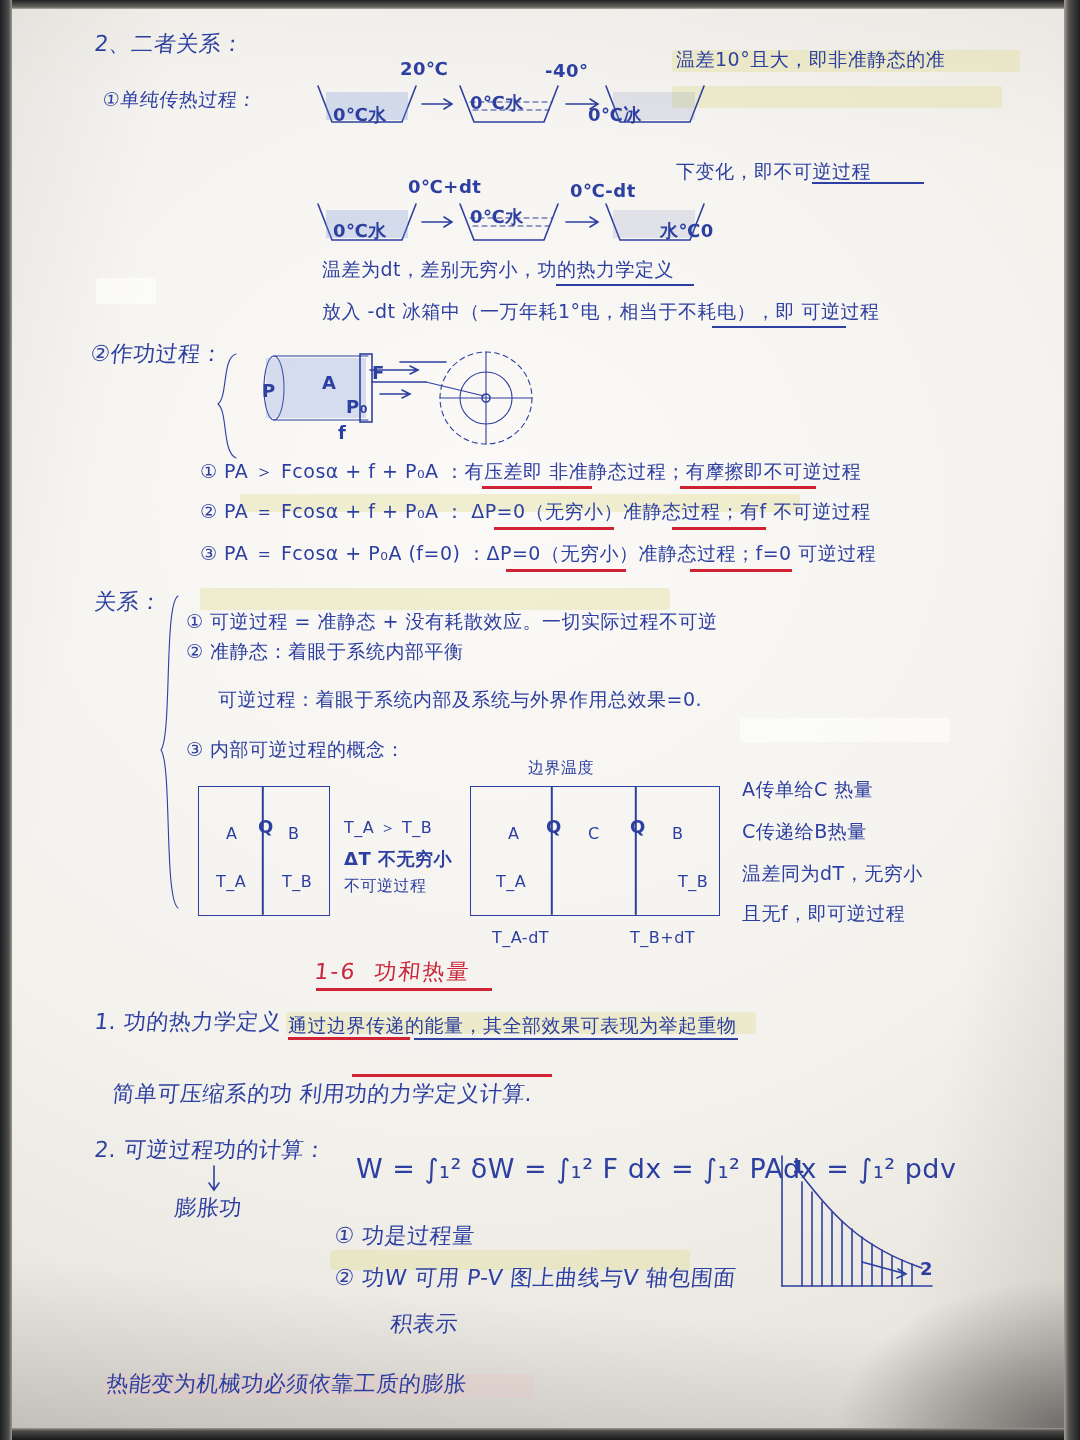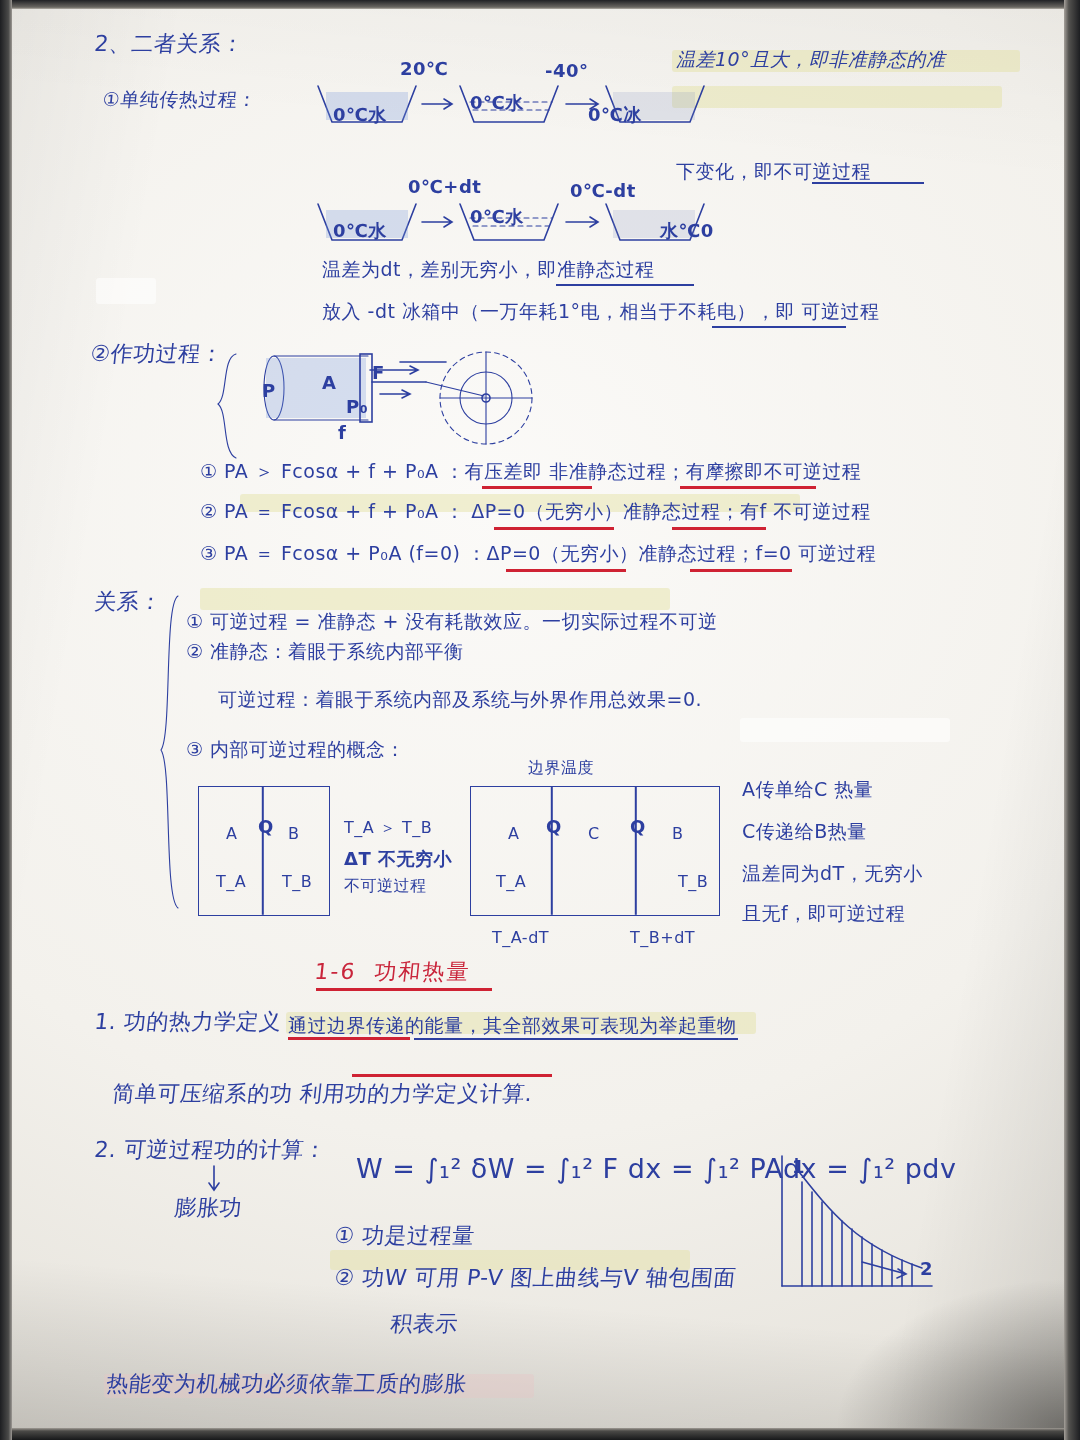--- a/index.html
+++ b/index.html
@@ -141,21 +141,21 @@
     <rect class="fillgray" x="303" y="14" width="82" height="28"></rect>
     <path d="M112,26 L142,26 M134,21 L142,26 L134,31"></path>
     <path d="M256,26 L288,26 M280,21 L288,26 L280,31"></path>
   </svg>
   <div class="hw tiny" style="left:333px; top:104px;">0℃水</div>
   <div class="hw tiny" style="left:470px; top:92px;">0℃水</div>
   <div class="hw tiny" style="left:588px; top:104px;">0℃冰</div>
   <div class="hw tiny" style="left:400px; top:58px;">20℃</div>
   <div class="hw tiny" style="left:545px; top:60px;">-40°</div>
 
-  <div class="hw" style="left:676px; top:48px;font-style:italic;">温差10°且大，即非准静态的准</div>
+  <div class="hw" style="left:676px; top:48px;">温差10°且大，即非准静态的准</div>
   <div class="hw" style="left:676px; top:160px;">下变化，即不可逆过程</div>
   <div class="ul" style="left:812px; top:182px; width:112px;"></div>
 
   <div class="hw tiny" style="left:408px; top:176px;">0℃+dt</div>
   <div class="hw tiny" style="left:570px; top:180px;">0℃-dt</div>
 
   <svg class="draw" style="left:310px; top:196px;" width="460" height="60">
     <path d="M8,8 L22,44 L92,44 L106,8"></path>
     <rect class="fillwater" x="16" y="14" width="82" height="28"></rect>
     <path d="M150,8 L164,44 L234,44 L248,8"></path>
@@ -163,21 +163,21 @@
     <line class="thin dash" x1="163" y1="30" x2="239" y2="30"></line>
     <path d="M296,8 L310,44 L380,44 L394,8"></path>
     <rect class="fillgray" x="303" y="14" width="82" height="28"></rect>
     <path d="M112,26 L142,26 M134,21 L142,26 L134,31"></path>
     <path d="M256,26 L288,26 M280,21 L288,26 L280,31"></path>
   </svg>
   <div class="hw tiny" style="left:333px; top:220px;">0℃水</div>
   <div class="hw tiny" style="left:470px; top:206px;">0℃水</div>
   <div class="hw tiny" style="left:660px; top:220px;">水℃0</div>
 
-  <div class="hw" style="left:322px; top:258px;">温差为dt，差别无穷小，即准静态过程</div>
+  <div class="hw" style="left:322px; top:258px;">温差为dt，差别无穷小，功的热力学定义</div>
   <div class="ul" style="left:556px; top:284px; width:138px;"></div>
   <div class="hw" style="left:322px; top:300px;">放入 -dt 冰箱中（一万年耗1°电，相当于不耗电），即 可逆过程</div>
   <div class="ul" style="left:712px; top:326px; width:134px;"></div>
 
   <div class="hw big slant" style="left:92px; top:340px;">②作功过程：</div>
 
   <svg class="draw" style="left:250px; top:348px;" width="320" height="110">
 
     <ellipse class="thin" cx="24" cy="40" rx="10" ry="32"></ellipse>
     <line class="thin" x1="24" y1="8" x2="118" y2="8"></line>

